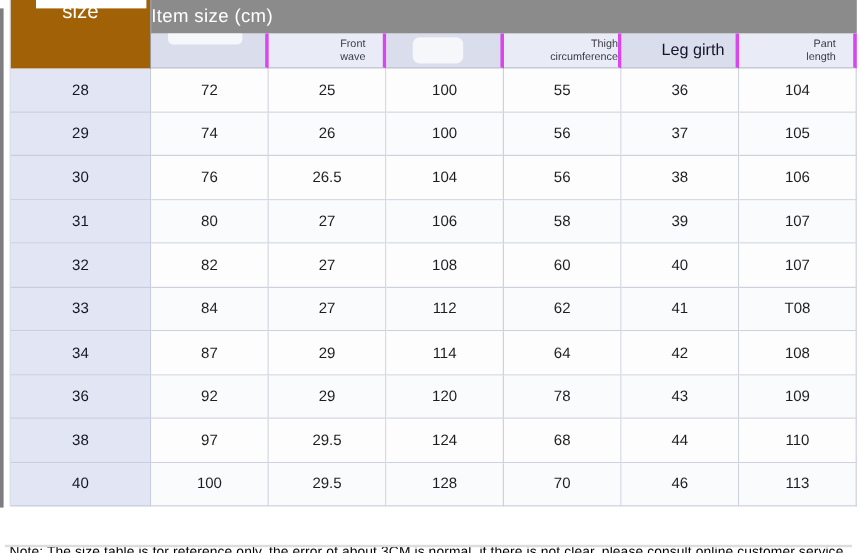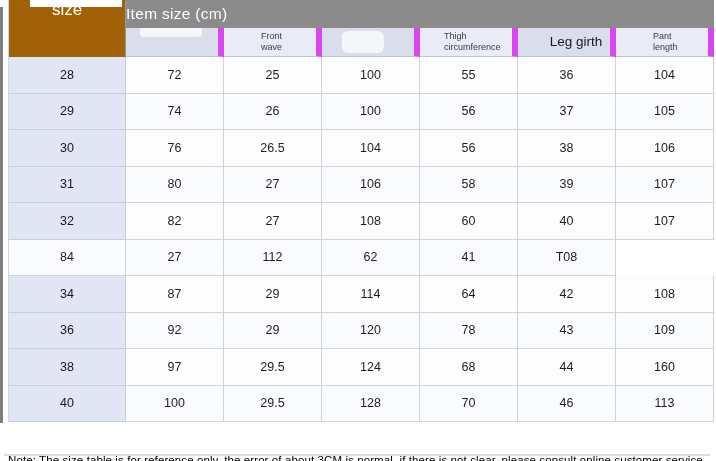--- a/index.html
+++ b/index.html
@@ -36,24 +36,24 @@
     grid-column: 2 / 8; grid-row: 1;
     background: #8b8b8b;
     color: #ffffff;
     font-size: 15.5px;
     display: flex; align-items: center; justify-content: flex-start;
     letter-spacing: 0.3px;
   }
   .sub {
     grid-row: 2;
     background: #dadeec;
-    border-right: 6px solid #d946ef;
+    border-right: 3px solid #d946ef;
     border-bottom: 1px solid #bfc3d2;
     display: flex; align-items: center; justify-content: center;
-    text-align: left;
+    text-align: right;
     position: relative;
     overflow: hidden;
     padding-left: 24px;
   }
   .sub.light { background: #e9ecf6; }
   .sub-label {
     font-size: 9px;
     line-height: 1.25;
     color: #3a3b44;
     display: inline-block;
@@ -196,20 +196,21 @@
         <div class="trow">
           <div class="cell size-cell">32</div>
           <div class="cell value-cell">82</div>
           <div class="cell value-cell">27</div>
           <div class="cell value-cell">108</div>
           <div class="cell value-cell">60</div>
           <div class="cell value-cell">40</div>
           <div class="cell value-cell">107</div>
         </div>
         <div class="trow">
+          <div class="cell size-cell">33</div>
           <div class="cell value-cell">84</div>
           <div class="cell value-cell">27</div>
           <div class="cell value-cell">112</div>
           <div class="cell value-cell">62</div>
           <div class="cell value-cell">41</div>
           <div class="cell value-cell">T08</div>
         </div>
         <div class="trow">
           <div class="cell size-cell">34</div>
           <div class="cell value-cell">87</div>
@@ -228,21 +229,21 @@
           <div class="cell value-cell">43</div>
           <div class="cell value-cell">109</div>
         </div>
         <div class="trow">
           <div class="cell size-cell">38</div>
           <div class="cell value-cell">97</div>
           <div class="cell value-cell">29.5</div>
           <div class="cell value-cell">124</div>
           <div class="cell value-cell">68</div>
           <div class="cell value-cell">44</div>
-          <div class="cell value-cell">160</div>
+          <div class="cell value-cell">110</div>
         </div>
         <div class="trow">
           <div class="cell size-cell">40</div>
           <div class="cell value-cell">100</div>
           <div class="cell value-cell">29.5</div>
           <div class="cell value-cell">128</div>
           <div class="cell value-cell">70</div>
           <div class="cell value-cell">46</div>
           <div class="cell value-cell">113</div>
         </div>

